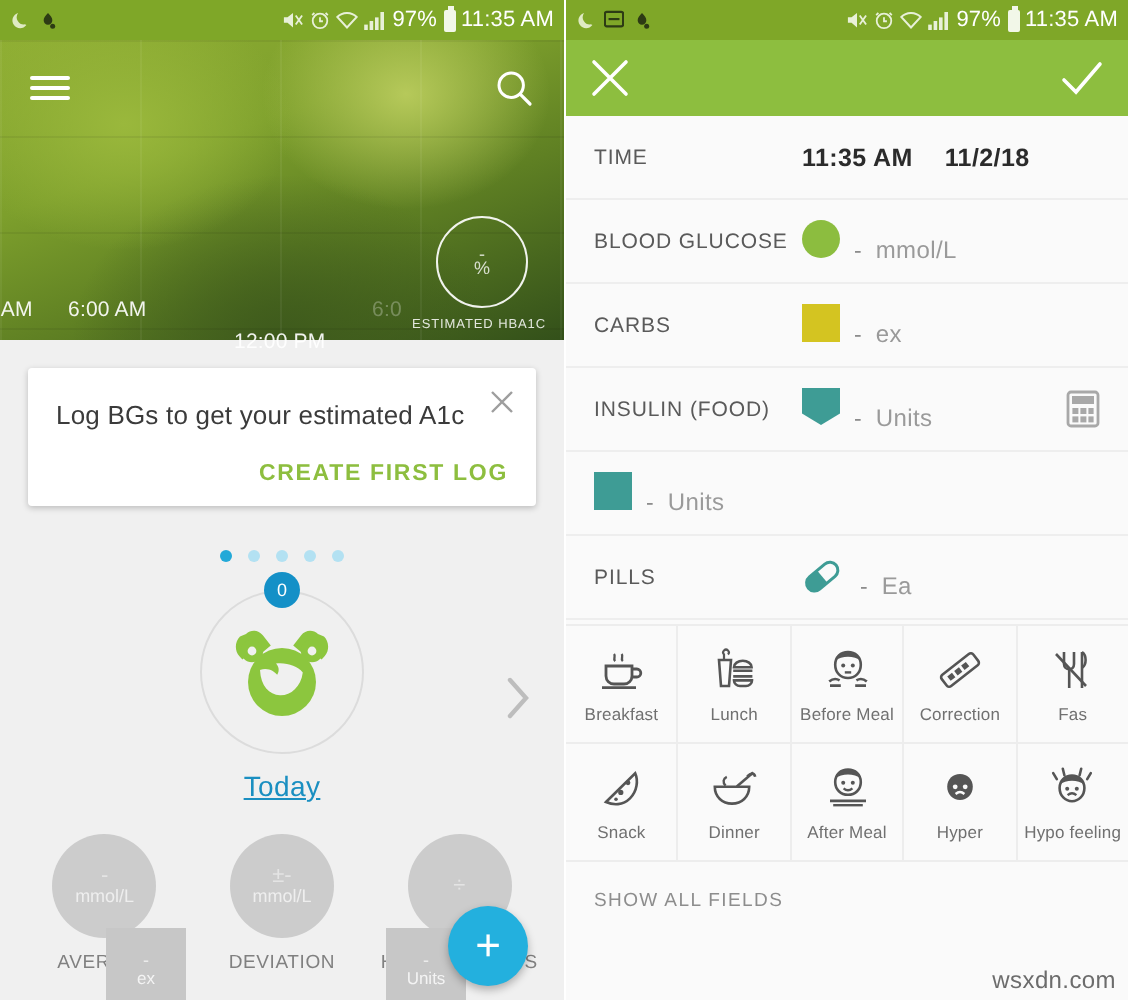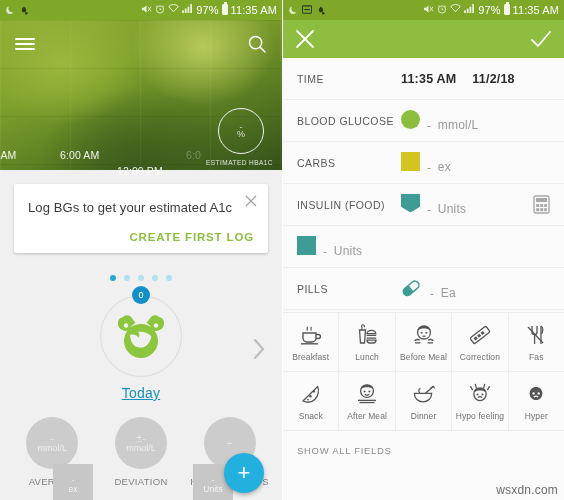--- a/index.html
+++ b/index.html
@@ -14,21 +14,21 @@
   .screen-left { background: #f0f0f0; }
   .screen-right { background: #fafafa; border-left: 1px solid #ffffff; }
 
   
   .statusbar {
     height: 20px; background: #7fa728;
     display: flex; align-items: center; justify-content: space-between;
     padding: 0 5px 0 6px; position: relative; z-index: 40;
   }
   .sb-left { display: flex; align-items: center; gap: 4px; }
-  .sb-right { display: flex; align-items: flex-start; gap: 3px; }
+  .sb-right { display: flex; align-items: center; gap: 3px; }
   .sb-ico { color: #e8f0d8; font-size: 10px; line-height: 1; display: inline-block; }
   .sb-ico svg { display: block; }
   .sb-text { color: #ffffff; font-size: 11px; letter-spacing: .1px; }
   .sb-battery {
     width: 6px; height: 11px; border: 1px solid #f2f7e8; border-radius: 1px;
     position: relative; background: linear-gradient(#f2f7e8 97%, #f2f7e8 97%);
   }
   .sb-battery:before {
     content:""; position:absolute; top:-3px; left:1.5px; width:3px; height:2px; background:#f2f7e8;
   }
@@ -70,21 +70,21 @@
   .hba1c-label {
     position: absolute; right: 9px; top: 139px; z-index: 4;
     font-size: 6.5px; letter-spacing: .45px; color: rgba(255,255,255,.85);
   }
   .axis {
     position: absolute; left: 0; right: 0; bottom: 8px; height: 13px; z-index: 3;
     font-size: 10.5px; color: rgba(255,255,255,.92); letter-spacing: .1px;
   }
   .axis span { position: absolute; white-space: nowrap; }
   .axis .t0 { left: -8px; }
-  .axis .t1 { left: 60px; }
+  .axis .t1 { left: 34px; }
   .axis .t2 { left: 117px; margin-top: 16px; }
   .axis .t3 { left: 186px; color: rgba(255,255,255,.28); }
 
   
   .card {
     position: relative; margin: 14px 14px 0 14px; background: #fff;
     border-radius: 2px; box-shadow: 0 1px 3px rgba(0,0,0,.22);
     padding: 16px 14px 10px 14px; z-index: 6;
   }
   .card-title { font-size: 13px; color: #3b3b3b; letter-spacing: .1px; }
@@ -579,66 +579,66 @@
               <circle cx="11.4" cy="13.2" r="1.3" fill="#555"></circle>
               <circle cx="15" cy="8.4" r="1.2" fill="#555"></circle>
               <circle cx="9" cy="16.6" r=".9" fill="#555"></circle>
             </svg>
           </div>
           <div class="tl">Snack</div>
         </div>
         <div class="tag">
           <div class="ti">
             <svg width="24" height="22" viewBox="0 0 24 22">
+              <path d="M2.4 10.4h17.2c0 5-3.8 8.4-8.6 8.4S2.4 15.4 2.4 10.4z" fill="none" stroke="#555" stroke-width="1.3"></path>
+              <path d="M13.4 10.2 21.6 3.2" stroke="#555" stroke-width="1.3"></path>
+              <path d="M18.6 5.2c1.6-1.6 3.4-2.2 4 .2" fill="none" stroke="#555" stroke-width="1.3"></path>
+              <path d="M7.8 9.8c-1.6-1.6-1.2-3.6.6-4.4" fill="none" stroke="#555" stroke-width="1.2"></path>
+            </svg>
+          </div>
+          <div class="tl">Dinner</div>
+        </div>
+        <div class="tag">
+          <div class="ti">
+            <svg width="24" height="22" viewBox="0 0 24 22">
               <path d="M5.6 8c0-3.8 2.8-6.2 6.4-6.2S18.4 4.2 18.4 8c0 3.8-2.8 6.4-6.4 6.4S5.6 11.8 5.6 8z" fill="none" stroke="#555" stroke-width="1.3"></path>
               <path d="M5.6 6.4C6.4 2.8 9 1.8 12 1.8s5.6 1 6.4 4.6C16.8 4.8 14.4 4.2 12 4.2S7.2 4.8 5.6 6.4z" fill="#555"></path>
               <circle cx="9.6" cy="8.4" r="1" fill="#555"></circle>
               <circle cx="14.4" cy="8.4" r="1" fill="#555"></circle>
               <path d="M9.8 11.2c1.4 1.2 3 1.2 4.4 0" fill="none" stroke="#555" stroke-width="1.2"></path>
               <path d="M3 17.4h18" stroke="#555" stroke-width="1.4"></path>
               <path d="M4.6 19.6h14.8" stroke="#555" stroke-width="1.2"></path>
             </svg>
           </div>
           <div class="tl">After Meal</div>
         </div>
         <div class="tag">
           <div class="ti">
             <svg width="24" height="22" viewBox="0 0 24 22">
-              <path d="M2.4 10.4h17.2c0 5-3.8 8.4-8.6 8.4S2.4 15.4 2.4 10.4z" fill="none" stroke="#555" stroke-width="1.3"></path>
-              <path d="M13.4 10.2 21.6 3.2" stroke="#555" stroke-width="1.3"></path>
-              <path d="M18.6 5.2c1.6-1.6 3.4-2.2 4 .2" fill="none" stroke="#555" stroke-width="1.3"></path>
-              <path d="M7.8 9.8c-1.6-1.6-1.2-3.6.6-4.4" fill="none" stroke="#555" stroke-width="1.2"></path>
-            </svg>
-          </div>
-          <div class="tl">Dinner</div>
+              <path d="M5.6 10.4c0-3.8 2.8-6.4 6.4-6.4s6.4 2.6 6.4 6.4c0 3.8-2.8 6.6-6.4 6.6s-6.4-2.8-6.4-6.6z" fill="#555"></path>
+              <circle cx="9.6" cy="10.4" r="1.2" fill="#fafafa"></circle>
+              <circle cx="14.6" cy="10.4" r="1.2" fill="#fafafa"></circle>
+              <path d="M9.8 14c1.4-1.2 3-1.2 4.4 0" fill="none" stroke="#fafafa" stroke-width="1.2"></path>
+            </svg>
+          </div>
+          <div class="tl">Hyper</div>
         </div>
         <div class="tag">
           <div class="ti">
             <svg width="24" height="22" viewBox="0 0 24 22">
               <path d="M5.8 11c0-3.8 2.8-6.2 6.2-6.2S18.2 7.2 18.2 11c0 3.8-2.8 6.6-6.2 6.6S5.8 14.8 5.8 11z" fill="none" stroke="#555" stroke-width="1.3"></path>
               <path d="M5.8 9.6C6.6 6 9 5 12 5s5.4 1 6.2 4.6C16.6 8 14.4 7.4 12 7.4S7.4 8 5.8 9.6z" fill="#555"></path>
               <circle cx="9.6" cy="11.4" r="1" fill="#555"></circle>
               <circle cx="14.4" cy="11.4" r="1" fill="#555"></circle>
               <path d="M9.8 14.6c1.4-1.2 3-1.2 4.4 0" fill="none" stroke="#555" stroke-width="1.2"></path>
               <path d="M4.4 6.6 2.6 3.6M8.2 4.6 7.4 1.4M15.8 4.6l.8-3.2M19.6 6.6l1.8-3" stroke="#555" stroke-width="1.3" stroke-linecap="round"></path>
             </svg>
           </div>
           <div class="tl">Hypo feeling</div>
         </div>
-        <div class="tag">
-          <div class="ti">
-            <svg width="24" height="22" viewBox="0 0 24 22">
-              <path d="M5.6 10.4c0-3.8 2.8-6.4 6.4-6.4s6.4 2.6 6.4 6.4c0 3.8-2.8 6.6-6.4 6.6s-6.4-2.8-6.4-6.6z" fill="#555"></path>
-              <circle cx="9.6" cy="10.4" r="1.2" fill="#fafafa"></circle>
-              <circle cx="14.6" cy="10.4" r="1.2" fill="#fafafa"></circle>
-              <path d="M9.8 14c1.4-1.2 3-1.2 4.4 0" fill="none" stroke="#fafafa" stroke-width="1.2"></path>
-            </svg>
-          </div>
-          <div class="tl">Hyper</div>
-        </div>
       </div>
     </div>
 
     <div class="showall">SHOW ALL FIELDS</div>
 
     <div class="watermark">wsxdn.com</div>
   </div>
 </div>
 
 </body></html>

